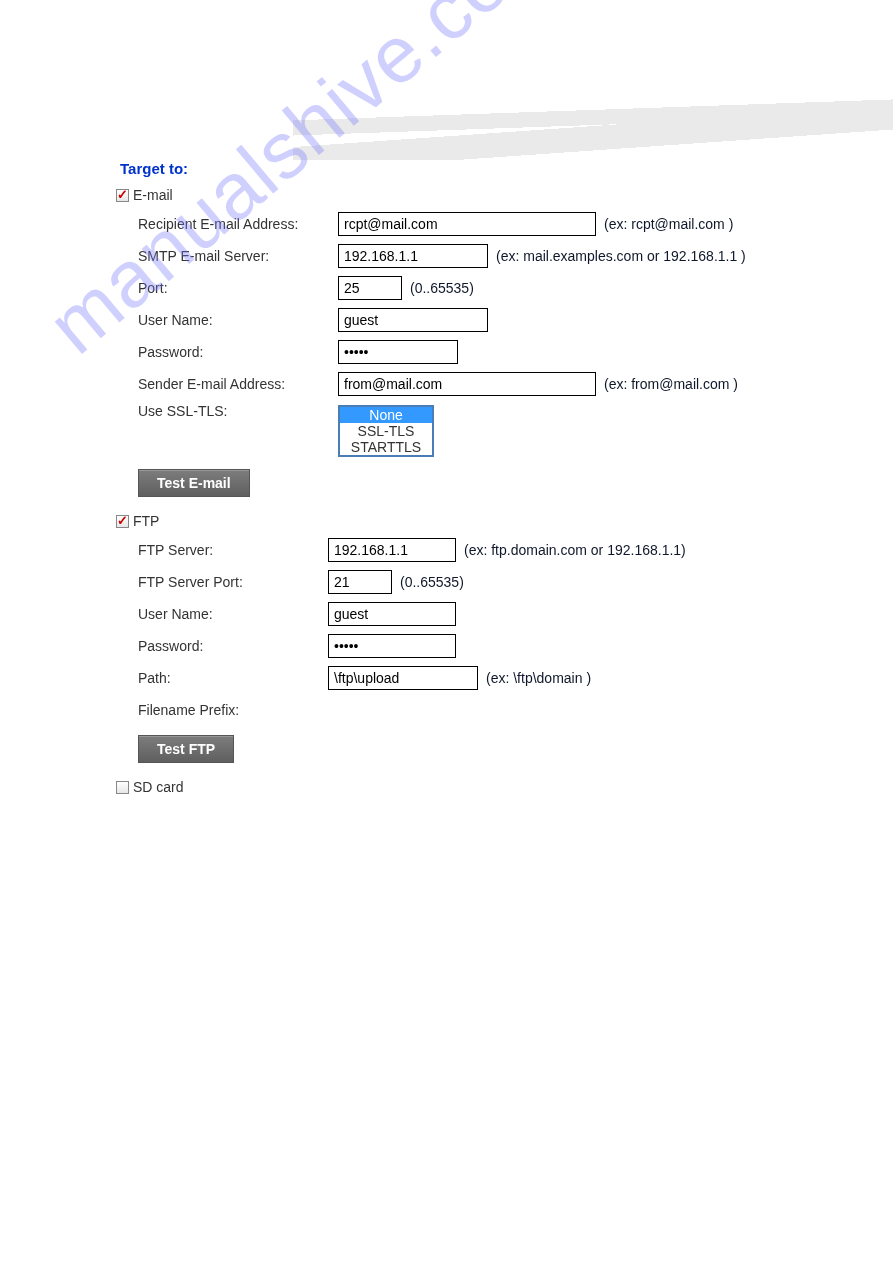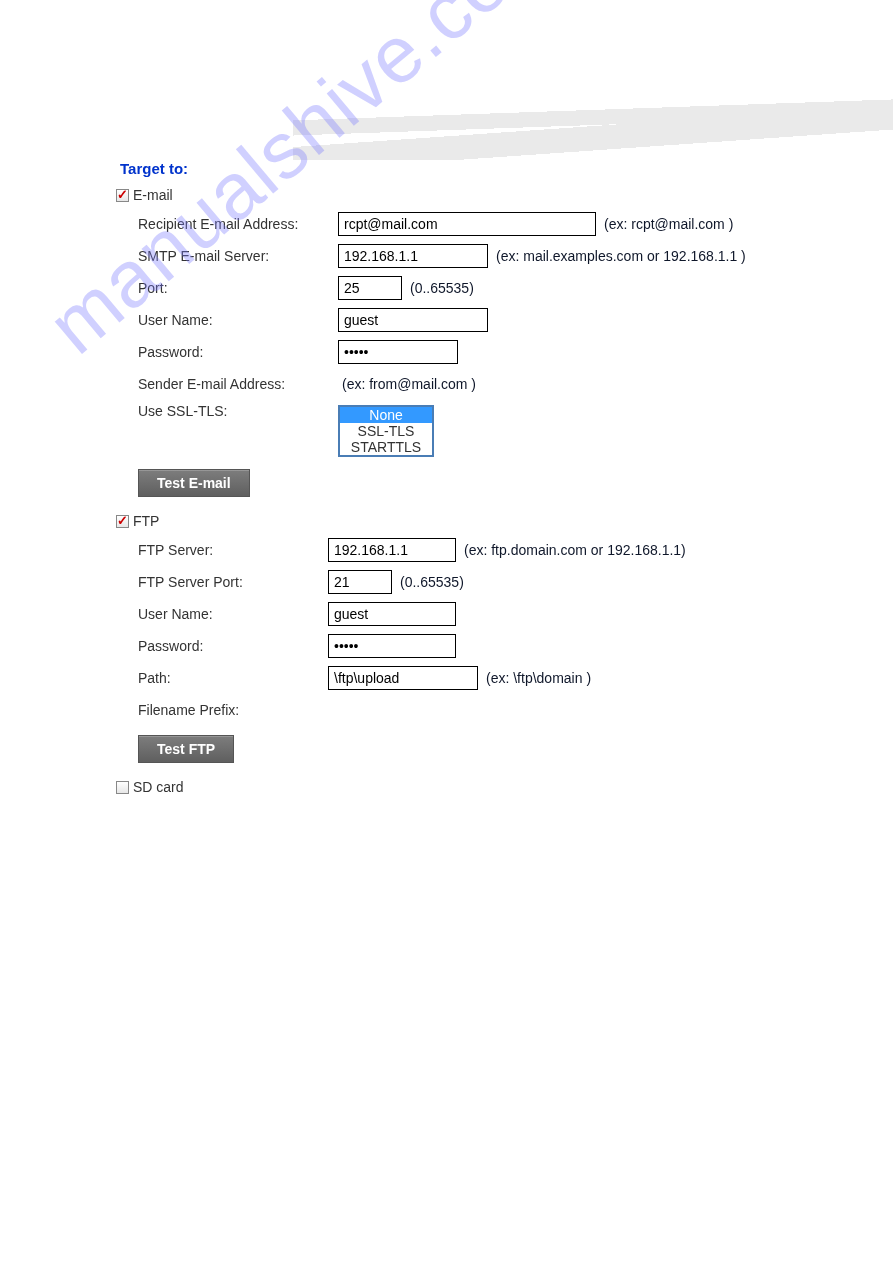--- a/index.html
+++ b/index.html
@@ -209,20 +209,21 @@
   <div class="row">
     <div class="label">Password:</div>
     <div class="field-wrap">
       <input class="field w-sm2" value="•••••" style="">
     </div>
   </div>
 
   <div class="row">
     <div class="label">Sender E-mail Address:</div>
     <div class="field-wrap">
+      <input class="field w-lg" value="from@mail.com" style="">
       <span class="hint">(ex: from@mail.com )</span>
     </div>
   </div>
 
   <div class="row" style="align-items:flex-start;">
     <div class="label">Use SSL-TLS:</div>
     <div class="field-wrap">
       <div class="listbox">
         <div class="opt sel">None</div>
         <div class="opt">SSL-TLS</div>

